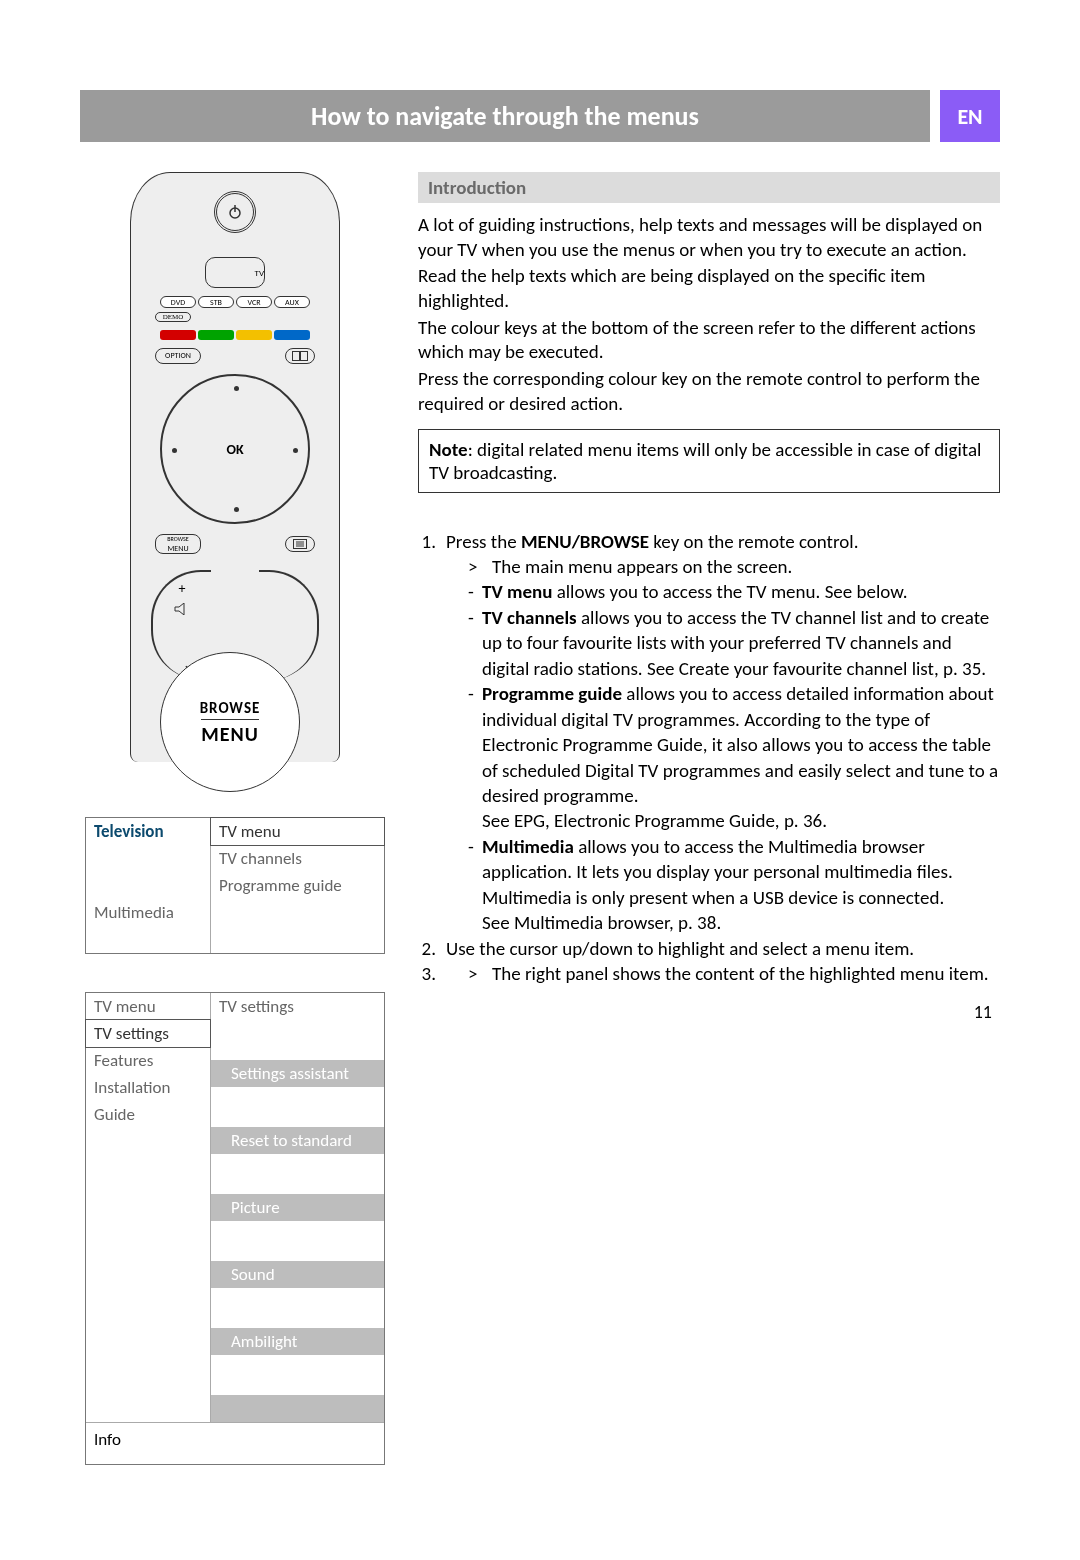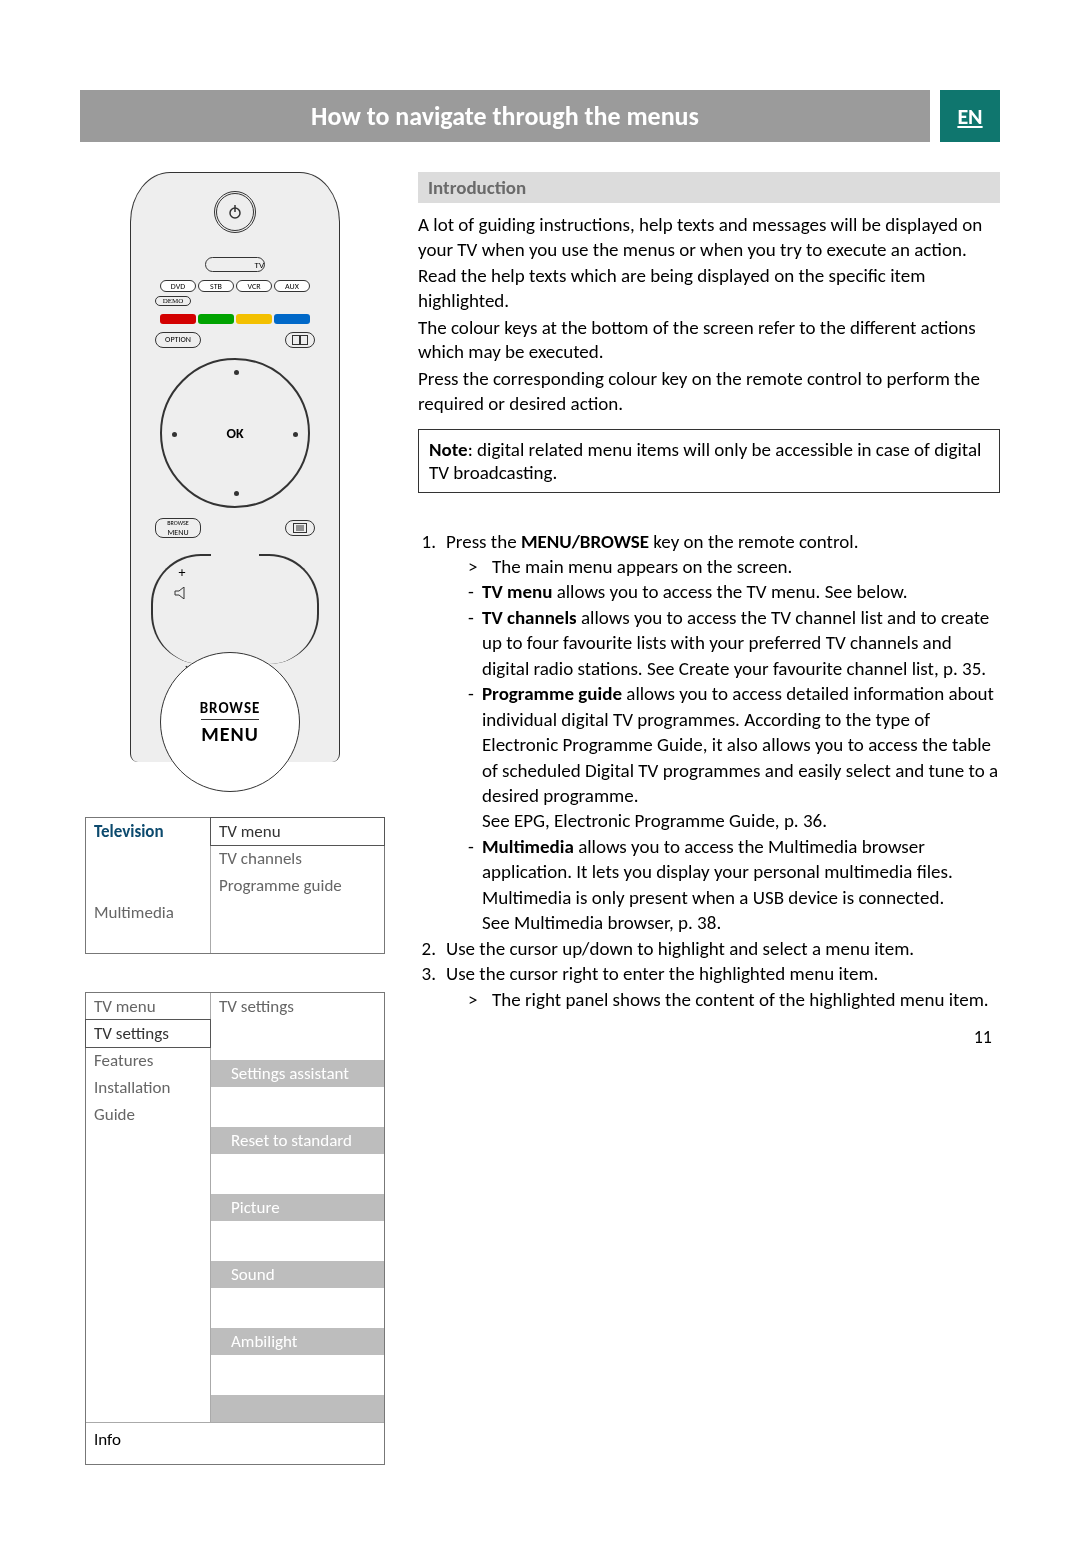--- a/index.html
+++ b/index.html
@@ -22,29 +22,28 @@
     font-weight: bold;
     font-size: 26px;
     padding: 10px 20px;
     text-align: center;
     display: flex;
     align-items: center;
     justify-content: center;
   }
   .lang-box {
     width: 60px;
-    background: #0f766e;
+    background: #8b5cf6;
     color: #fff;
     font-weight: bold;
     font-size: 22px;
     display: flex;
     align-items: center;
     justify-content: center;
     margin-left: 10px;
-    text-decoration: underline;
   }
   .content-row { display: flex; }
   .left-col { width: 310px; margin-right: 28px; }
   .right-col { flex: 1; }
 
   
   .remote-body {
     width: 210px;
     margin: 0 auto;
     border: 1px solid #333;
@@ -55,21 +54,21 @@
     height: 590px;
     position: relative;
     overflow: hidden;
   }
   .power-btn {
     width: 42px; height: 42px; border: 3px double #333; border-radius: 50%;
     margin: 0 auto 24px auto; display:flex; align-items:center; justify-content:center;
   }
   .tv-btn {
     width: 60px; border:1px solid #333; border-radius:10px; font-size:9px;
-    text-align:right; margin:0 auto 8px auto; padding:1px 0;
+    text-align:right; margin:0 auto 8px auto; padding:9px 0;
   }
   .src-row { display:flex; gap:2px; justify-content:center; margin-bottom:4px;}
   .src-btn { width:36px; border:1px solid #333; border-radius:8px; font-size:8px; text-align:center; padding:0 0; background:#fff;}
   .demo-btn { width:36px; border:1px solid #333; border-radius:6px; font-size:7px; text-align:center; margin-left:14px;font-family:Liberation Serif, serif;}
   .colour-row { display:flex; gap:2px; justify-content:center; margin:8px 0;}
   .colour-key { width:36px; height:10px; border-radius:3px; }
   .opt-row { display:flex; justify-content:space-between; padding:0 14px; margin-bottom:10px;}
   .pill-btn { width:46px; border:1px solid #333; border-radius:10px; font-size:8px; text-align:center; padding:1px 0;}
   .icon-btn { width:30px; height:16px; border:1px solid #333; border-radius:8px; display:flex; align-items:center; justify-content:center;}
   .nav-ring {
@@ -334,21 +333,20 @@
             </div>
           </div>
         </div>
         <div class="ol-item">
           <div class="ol-num">2.</div>
           <div class="ol-body">Use the cursor up/down to highlight and select a menu item.</div>
         </div>
         <div class="ol-item">
           <div class="ol-num">3.</div>
           <div class="ol-body">
-            <span>Use the cursor right to enter the highlighted menu item.</span>
             <div class="sub-gt">
                 <span class="gt">&gt;</span>
                 <span>The right panel shows the content of the highlighted menu item.</span>
               </div>
           </div>
         </div>
       </div>
 
       <div class="pagenum">11</div>
     </div>

